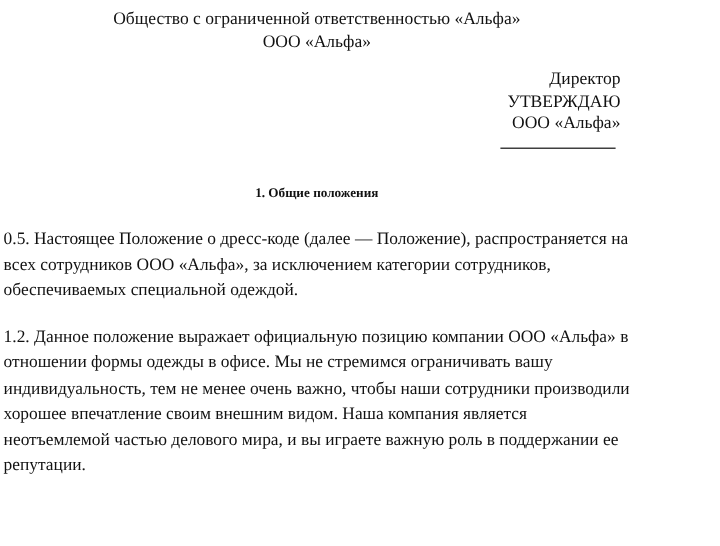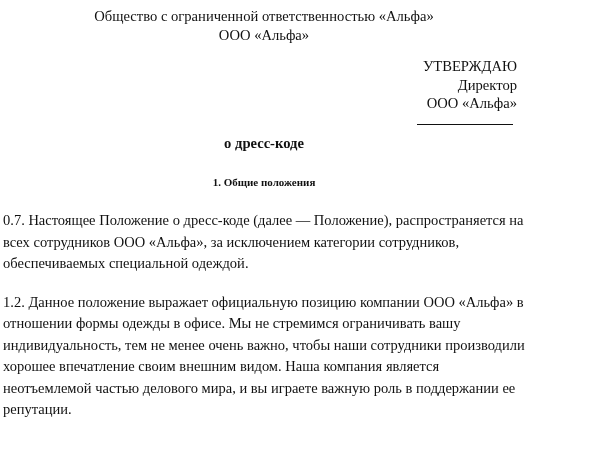--- a/index.html
+++ b/index.html
@@ -98,31 +98,30 @@
 <body>
 
 <div class="page">
 
   <div class="org-header">
     <div class="org-line">Общество с ограниченной ответственностью «Альфа»</div>
     <div class="org-line">ООО «Альфа»</div>
   </div>
 
   <div class="approval">
+    <div class="approval-line">Директор</div>
     <div class="approval-line">УТВЕРЖДАЮ</div>
-    <div class="approval-line">Директор</div>
     <div class="approval-line">ООО «Альфа»</div>
     <div class="signature-row">
       <span class="signature-rule"></span>
     </div>
   </div>
 
-  <div class="doc-subtitle">о дресс-коде</div>
 
   <div class="section-heading">1. Общие положения</div>
 
   <div class="body-text">
-    <p class="para">0.7. Настоящее Положение о дресс-коде (далее — Положение), распространяется на всех сотрудников ООО «Альфа», за исключением категории сотрудников, обеспечиваемых специальной одеждой.</p>
+    <p class="para">0.5. Настоящее Положение о дресс-коде (далее — Положение), распространяется на всех сотрудников ООО «Альфа», за исключением категории сотрудников, обеспечиваемых специальной одеждой.</p>
     <p class="para">1.2. Данное положение выражает официальную позицию компании ООО «Альфа» в отношении формы одежды в офисе. Мы не стремимся ограничивать вашу индивидуальность, тем не менее очень важно, чтобы наши сотрудники производили хорошее впечатление своим внешним видом. Наша компания является неотъемлемой частью делового мира, и вы играете важную роль в поддержании ее репутации.</p>
 
   </div>
 
 </div>
 
 </body></html>

